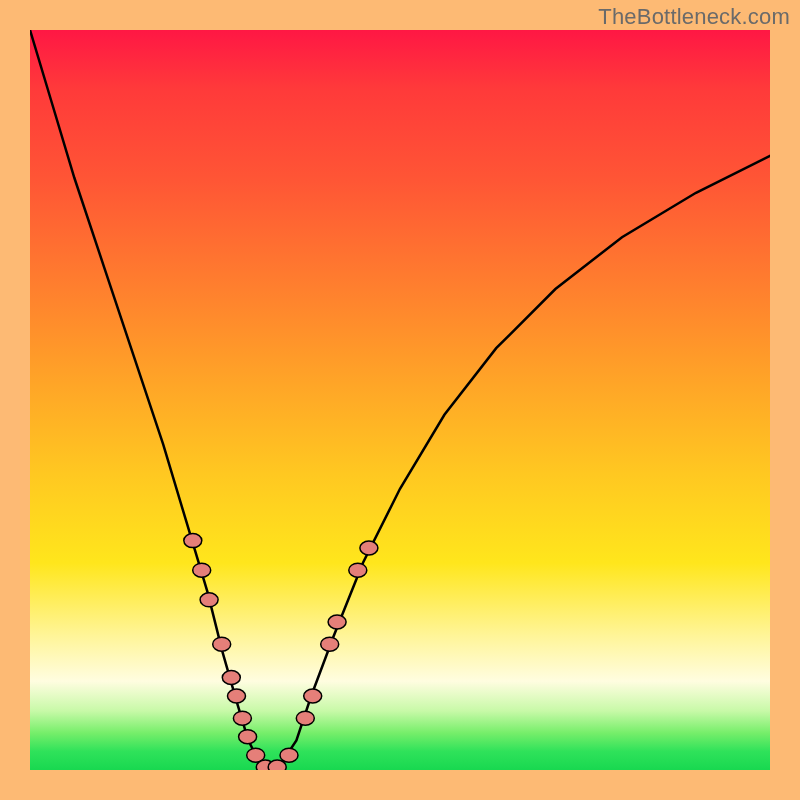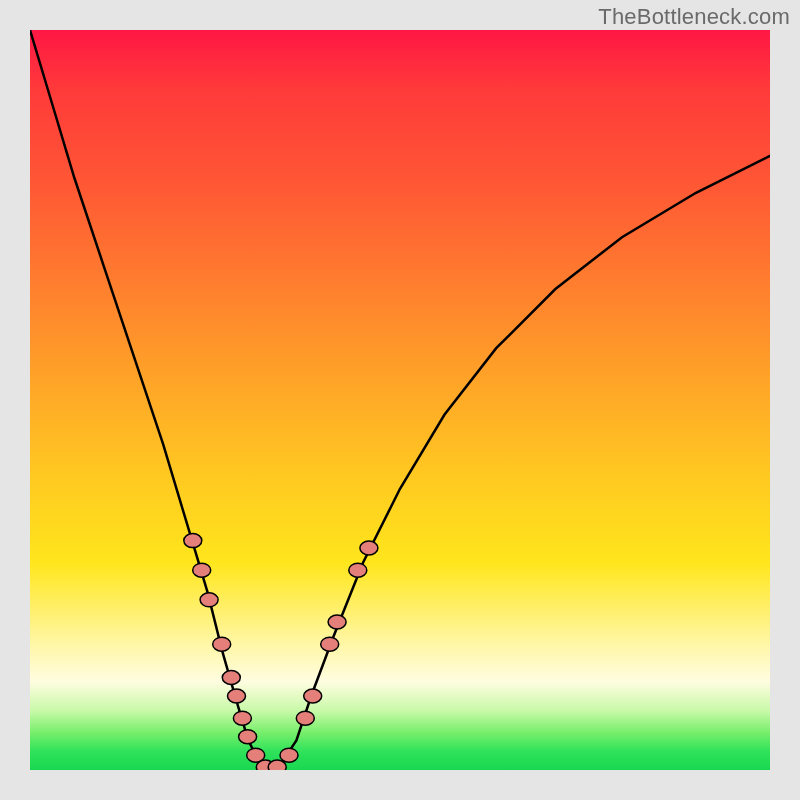--- a/index.html
+++ b/index.html
@@ -10,21 +10,21 @@
     overflow: hidden;
     background: #000;
     font-family: Arial, Helvetica, sans-serif;
   }
   .frame {
     position: absolute;
     top: 0;
     left: 0;
     width: 800px;
     height: 800px;
-    background: #e5e5e5;
+    background: #fdba74;
   }
   .plot-area {
     position: absolute;
     left: 30px;
     top: 30px;
     width: 740px;
     height: 740px;
     
     background: linear-gradient(
       to bottom,

